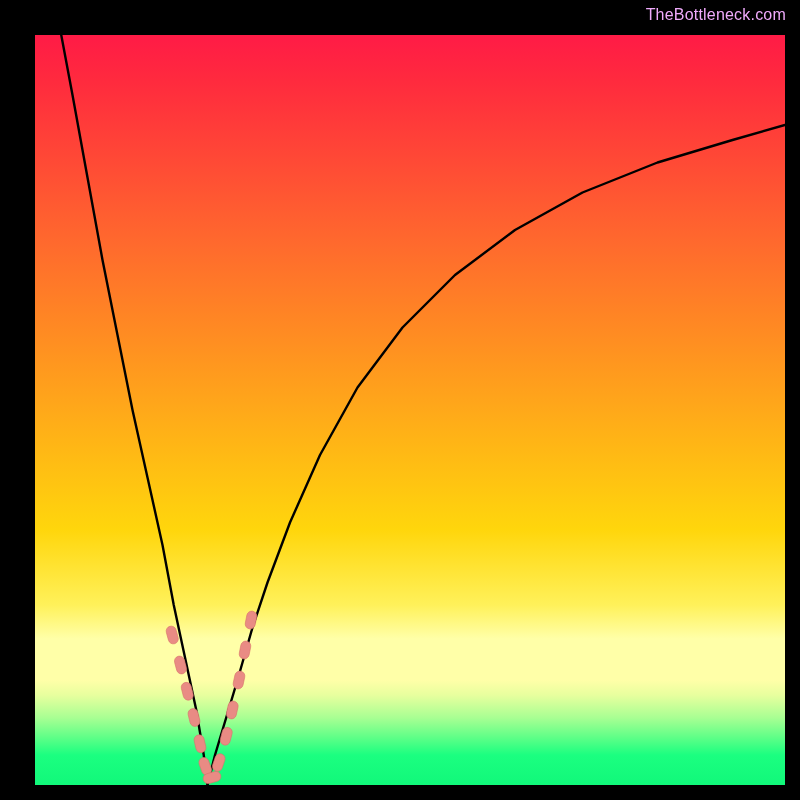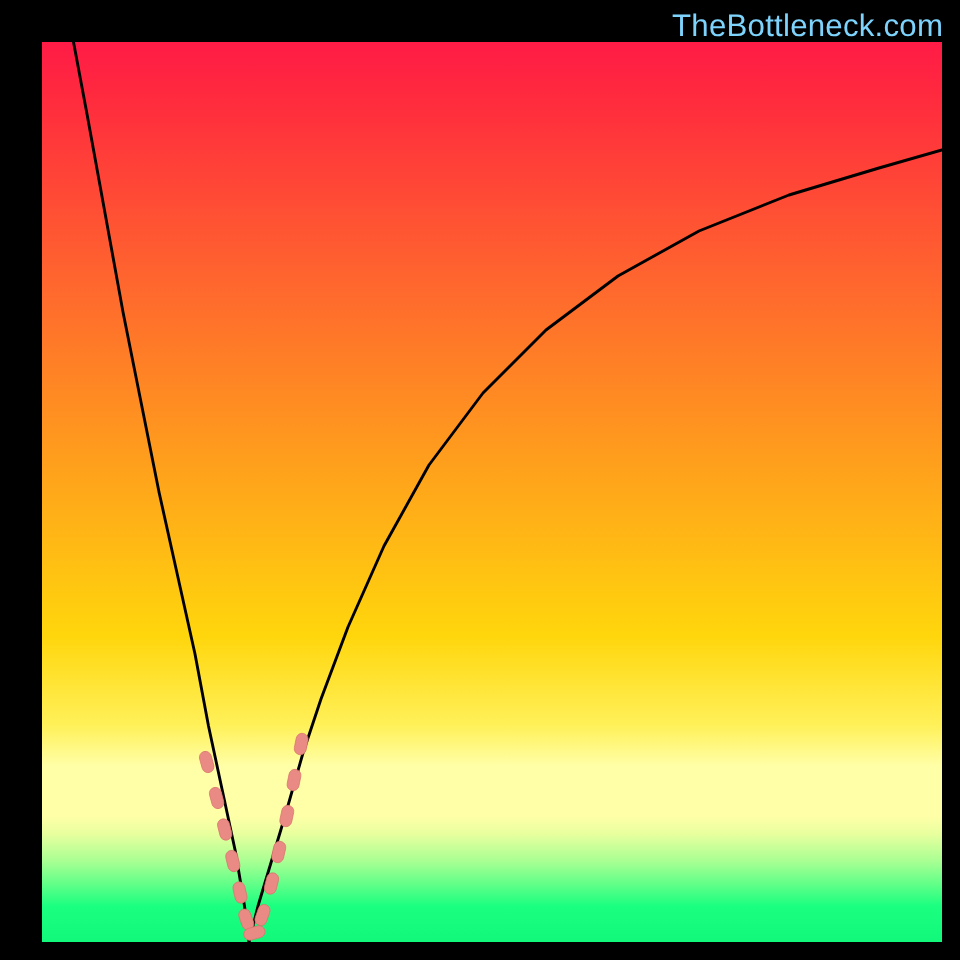--- a/index.html
+++ b/index.html
@@ -39,22 +39,22 @@
       #a9ff93 91%,
       #63ff88 93.5%,
       #1bff80 96%,
       #11f87a 100%
     );
   }
   .watermark {
     position: absolute;
     top: 6px;
     right: 14px;
-    color: #7dd3fc;
-    font-size: 26px;
+    color: #f0abfc;
+    font-size: 16px;
     font-weight: 400;
     letter-spacing: 0.2px;
     user-select: none;
   }
   svg.curve {
     position: absolute;
     left: 0; top: 0;
     width: 750px; height: 750px;
   }
 </style>

